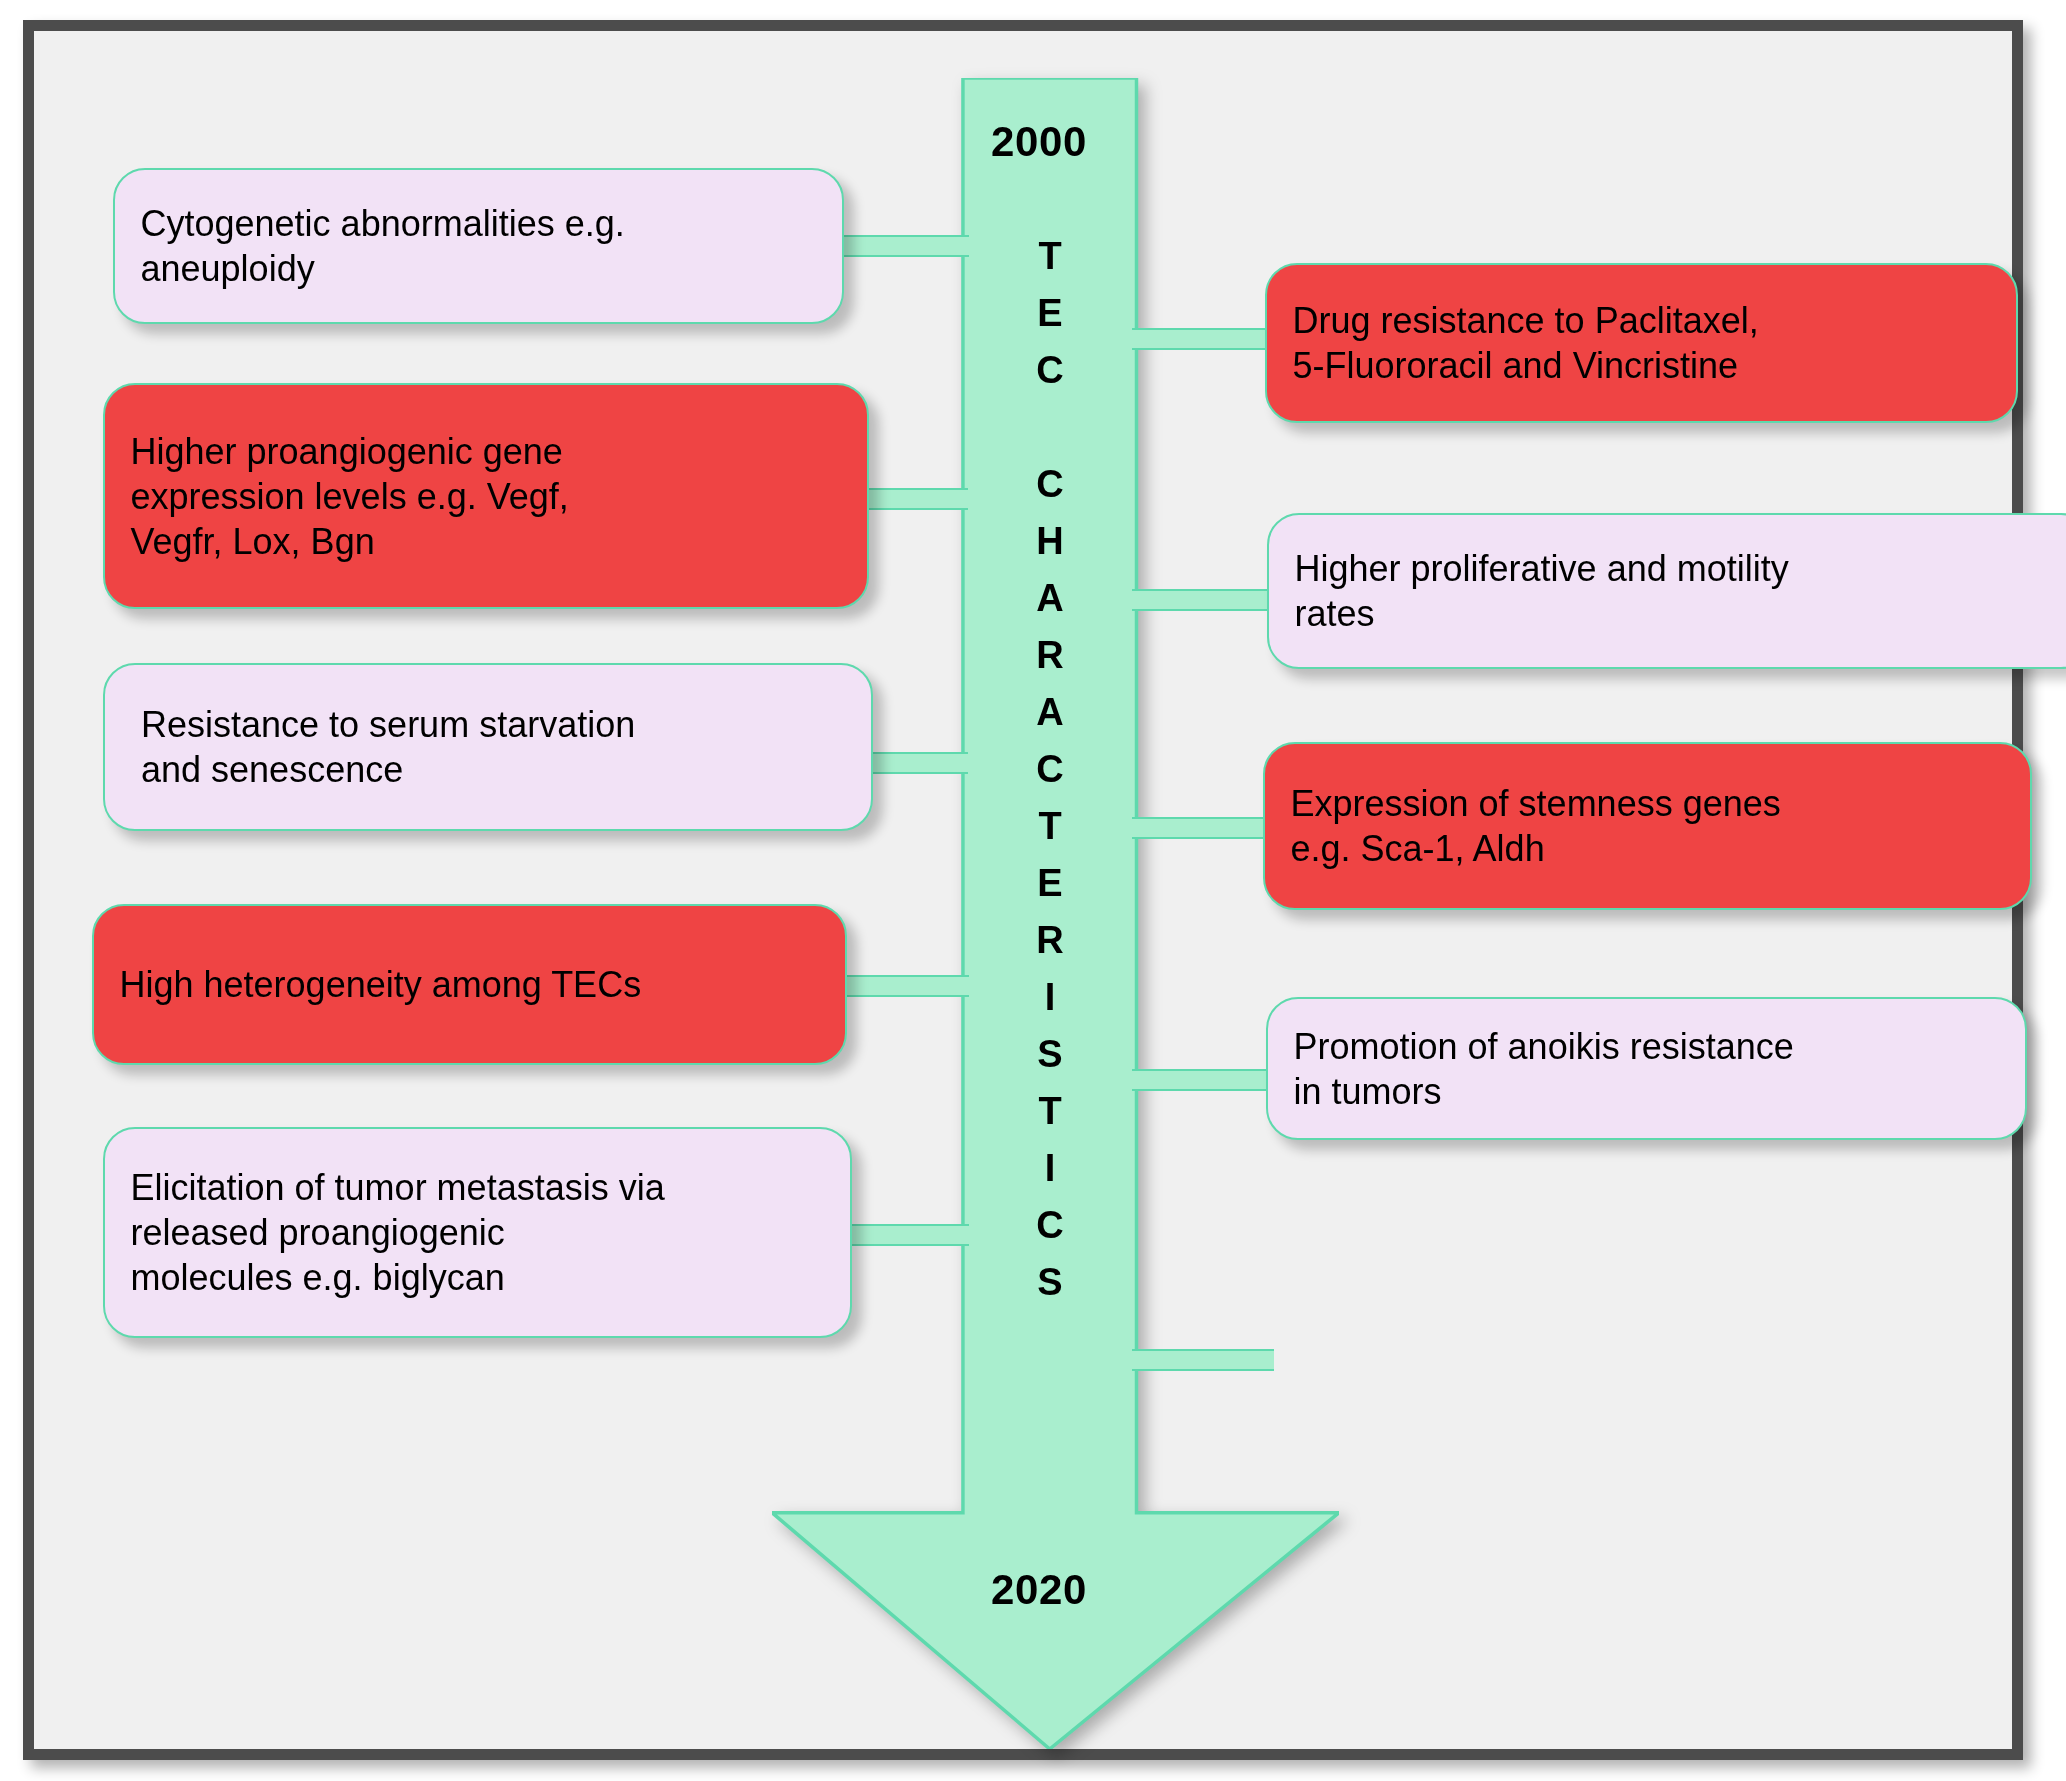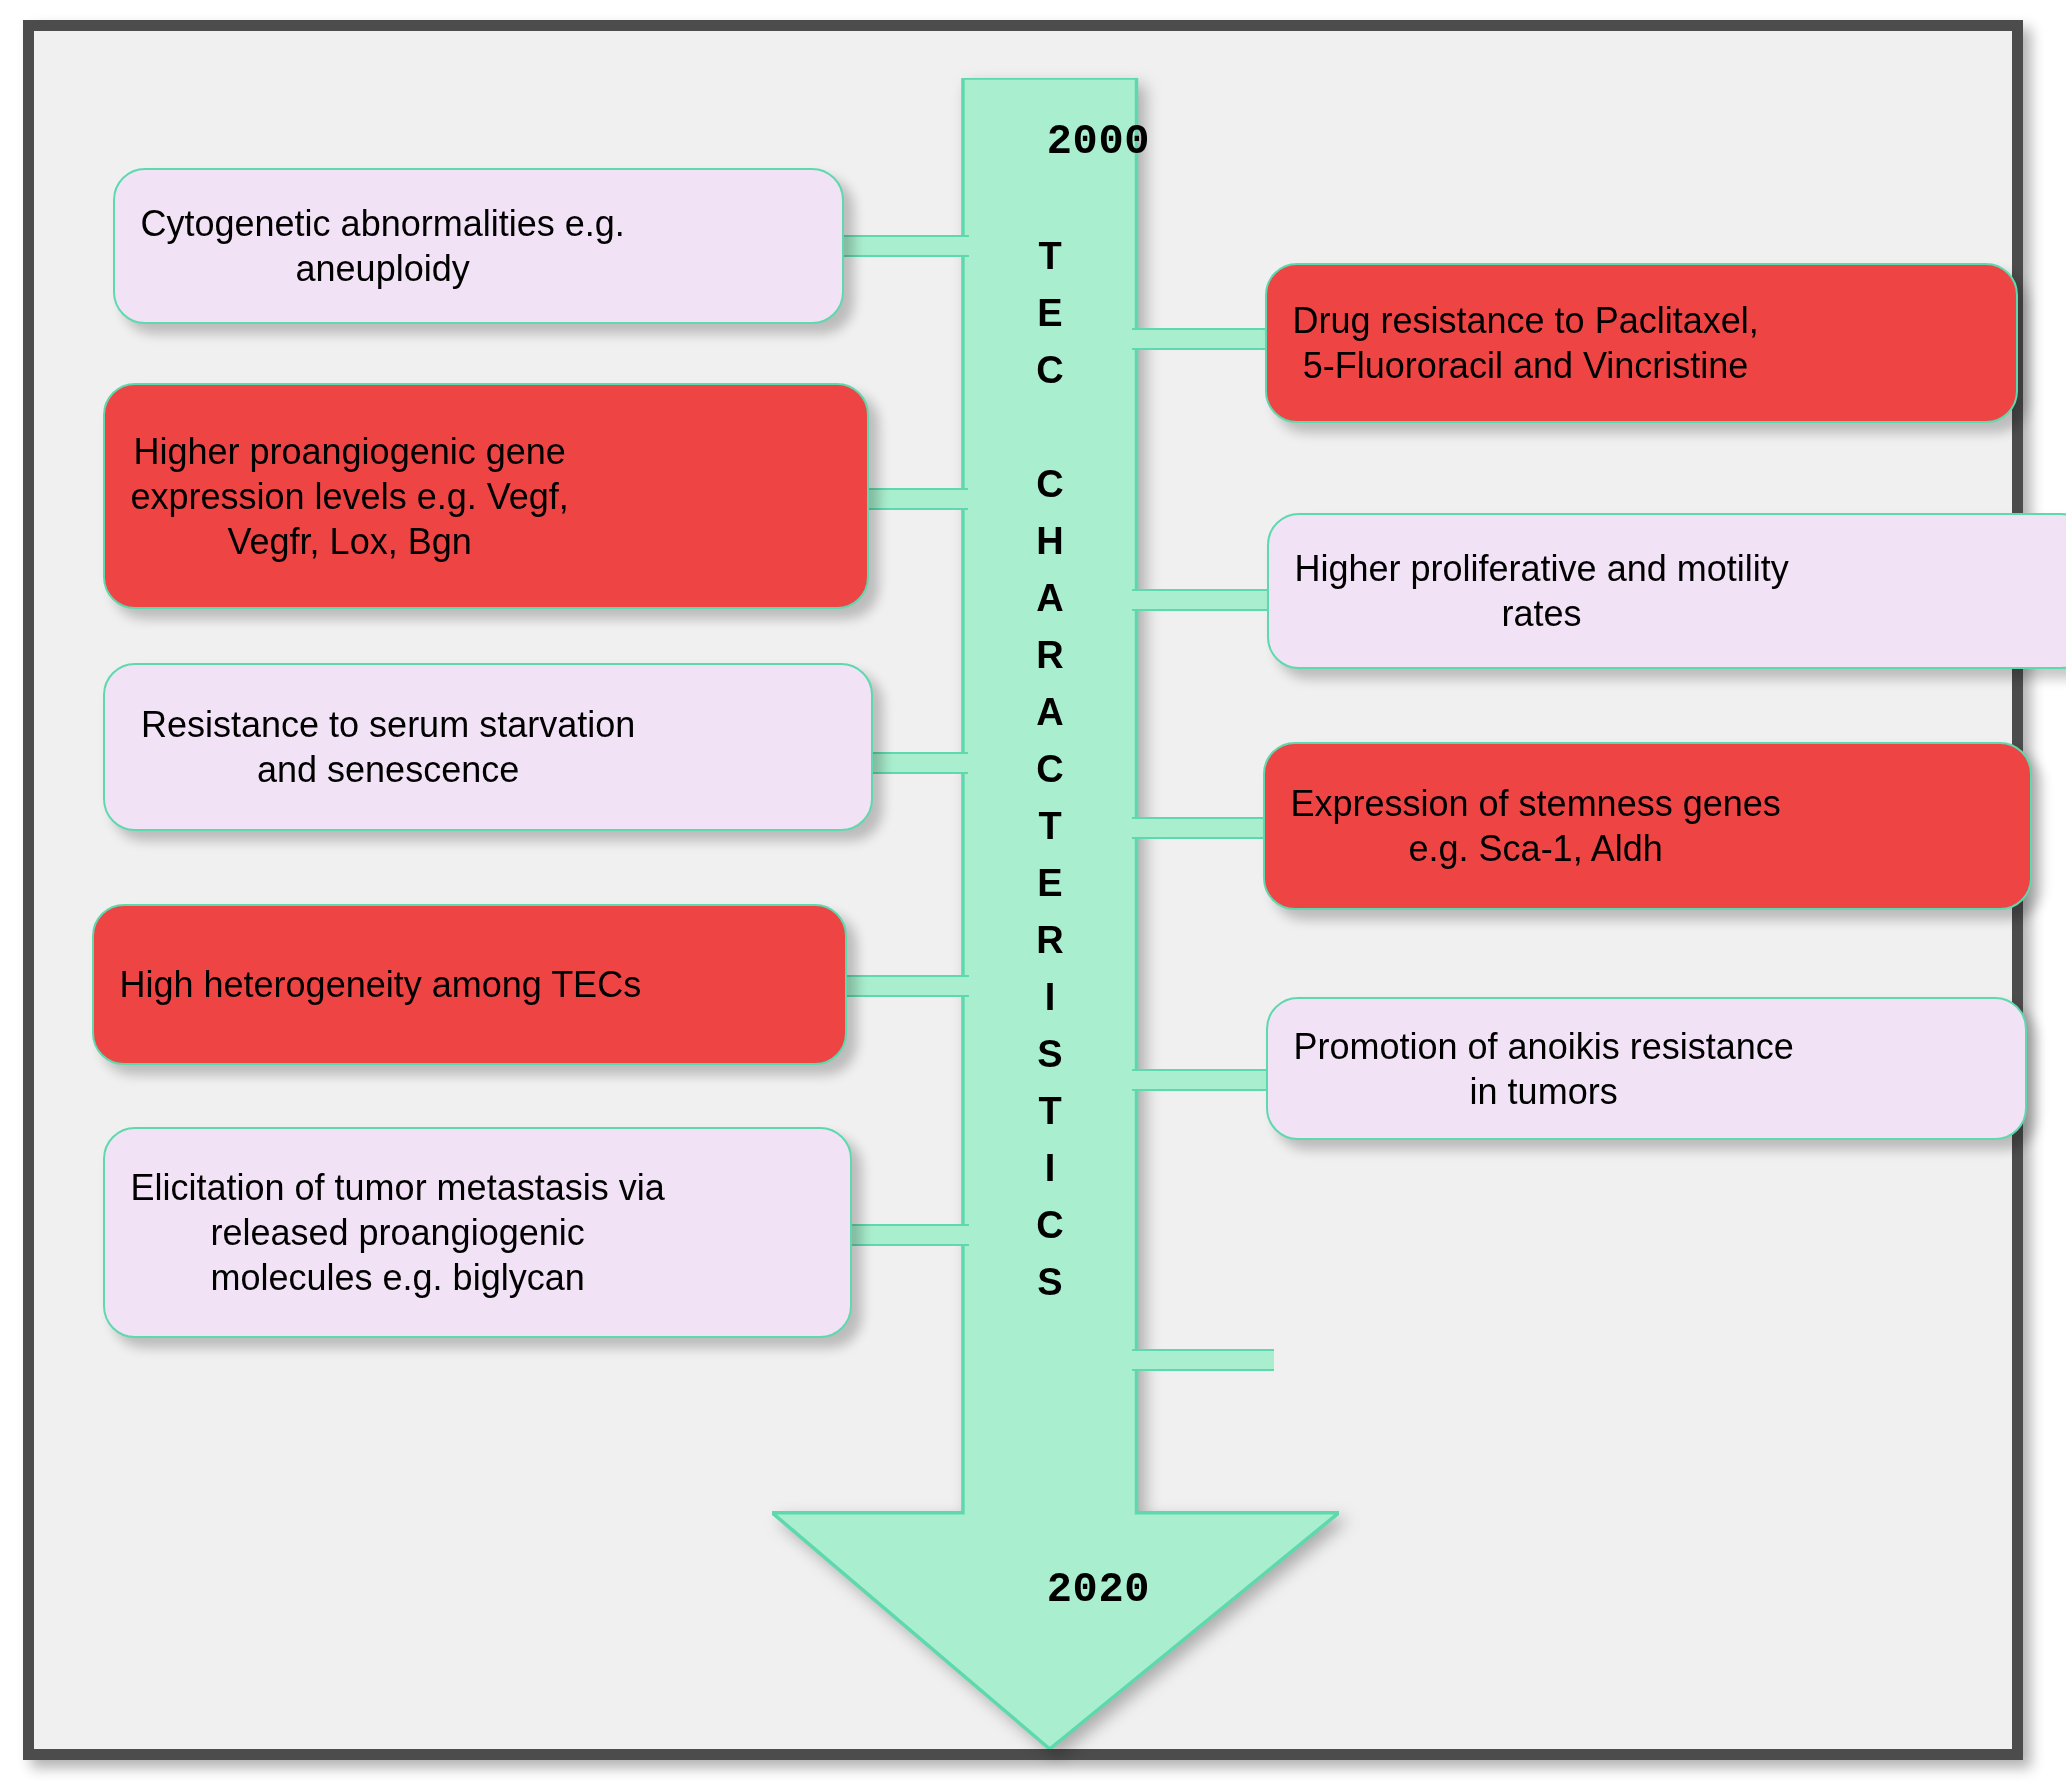--- a/index.html
+++ b/index.html
@@ -28,28 +28,27 @@
     position:absolute;
     left:738px;top:47px;
     width:567px;height:1671px;
     pointer-events:none;
     filter:drop-shadow(7px 7px 8px rgba(0,0,0,0.28));
   }
   #arrow svg{display:block;width:100%;height:100%;}
 
   .arrow-year{
     position:absolute;
-    left:942px;
+    left:918px;
     width:174px;
-    text-align:right;
+    text-align:center;
     font-weight:bold;
     font-size:42px;
     color:#000;
     letter-spacing:0.6px;
-    font-family:Liberation Mono, monospace;
   }
   #year-start{top:87px;}
   #year-end{top:1535px;}
 
   #arrow-vtext{
     position:absolute;
     left:929px;top:197px;
     width:174px;
     text-align:center;
     font-weight:bold;
@@ -82,21 +81,20 @@
     padding:0 25.5px;
   }
   .box.pink {background:#f2e2f6;}
   .box.green{background:#ef4444;}
   .box .txt{
     font-size:36px;
     line-height:45px;
     color:#000;
     white-space:pre-line;
     font-family:"Liberation Sans",sans-serif;
-    text-align:center;
   }
 </style>
 </head>
 <body>
 
 <div id="stage">
   <div id="frame">
 
     <div id="arrow">
       <svg viewBox="0 0 980 2885" preserveAspectRatio="none" aria-hidden="true">

